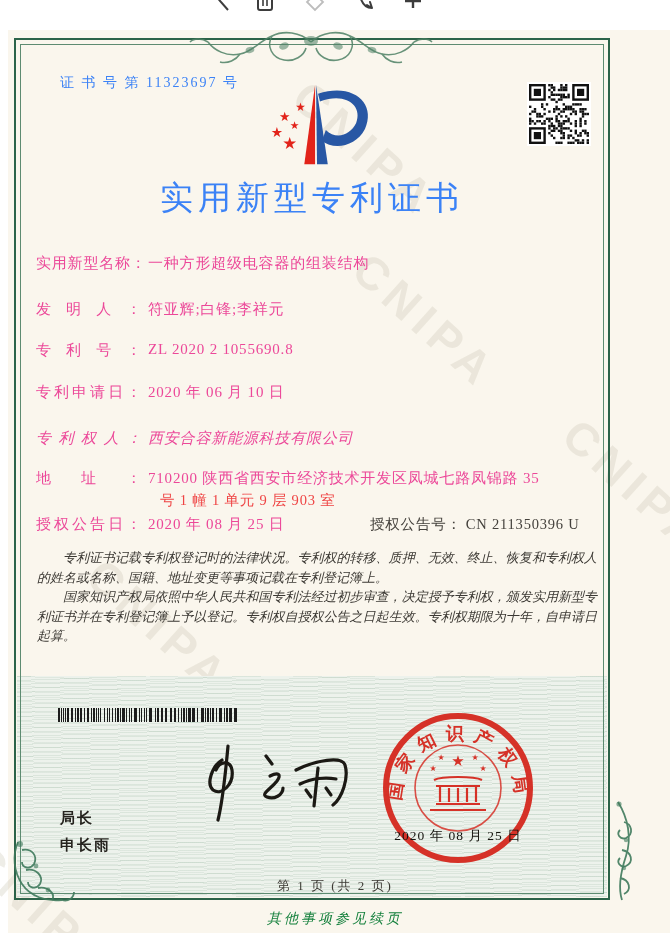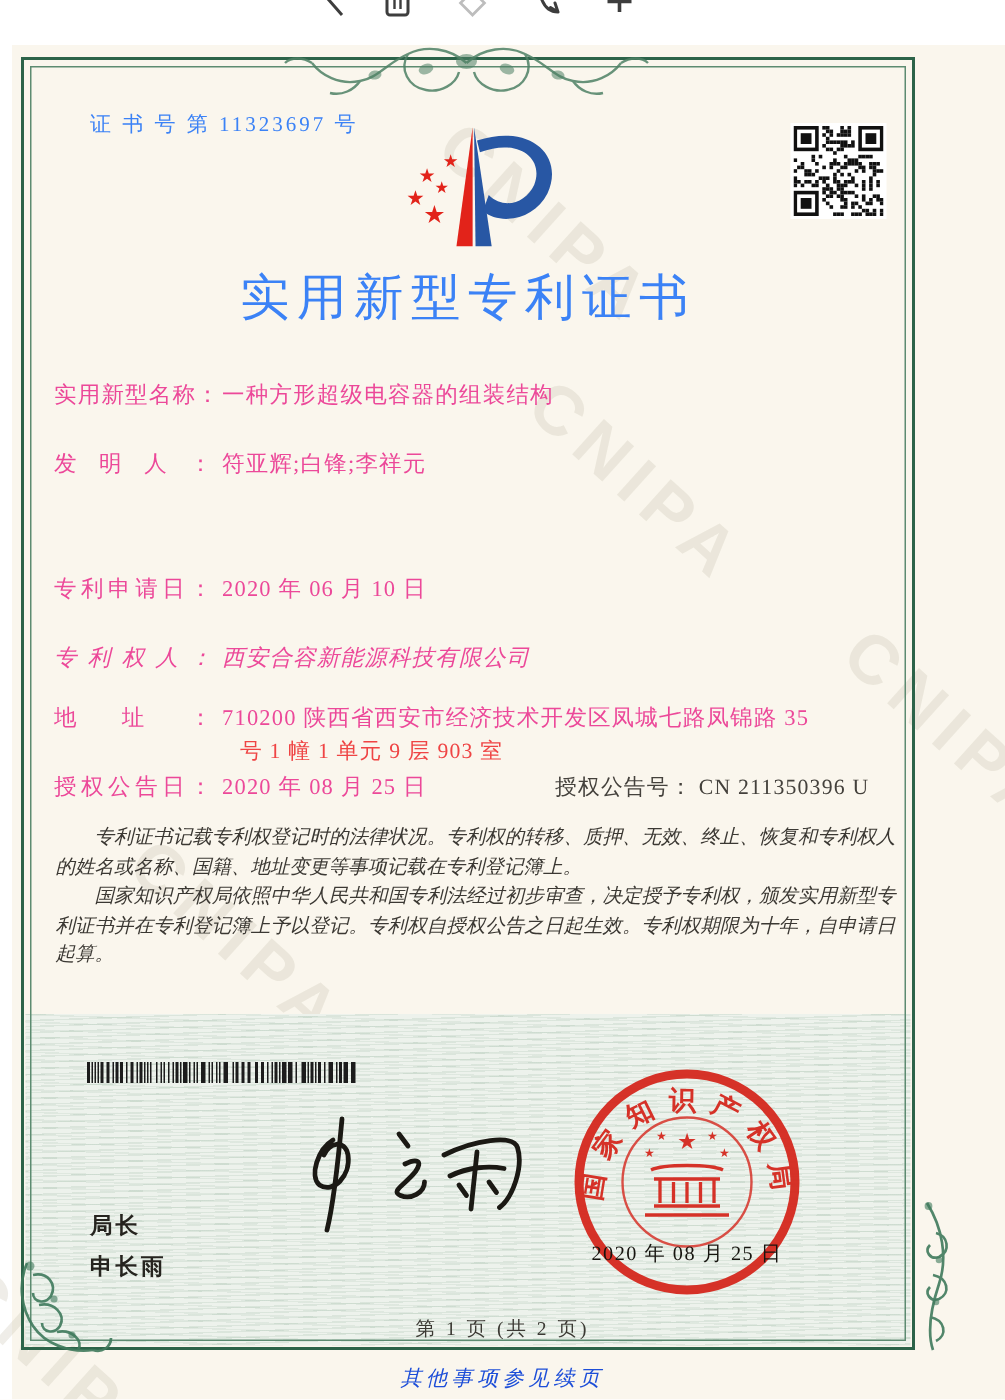--- a/index.html
+++ b/index.html
@@ -62,21 +62,21 @@
     font-size:13px; line-height:19.5px; color:#3b3833; text-align:justify; font-style:italic; }
   .paras p { text-indent:2em; }
   
   .barcode { position:absolute; left:58px; top:708px; width:182px; height:14px; z-index:4; }
   .signer { position:absolute; left:60px; top:765px; z-index:4; font-family:Liberation Serif, serif;margin-top:40px; }
   .signer div { font-size:15px; font-weight:700; color:#26241f; line-height:27px; letter-spacing:2px; }
   .signature { position:absolute; left:192px; top:728px; width:170px; height:105px; z-index:5; }
   .seal { position:absolute; left:378px; top:708px; width:160px; height:160px; z-index:4; opacity:.95; }
   .seal-date { position:absolute; left:368px; top:827px; width:180px; text-align:center; font-size:13.5px; color:#16140f; letter-spacing:1px; z-index:6; }
   .page-footer { position:absolute; left:40px; top:877px; width:590px; text-align:center; font-size:13px; letter-spacing:2px; color:#3c3a34; z-index:4; }
-  .cont-note { position:absolute; left:40px; top:910px; width:590px; text-align:center; font-size:14px; font-style:italic; letter-spacing:3px; color:#1d4ed8; z-index:4; }
+  .cont-note { position:absolute; left:40px; top:910px; width:590px; text-align:center; font-size:14px; font-style:italic; letter-spacing:3px; color:#15803d; z-index:4; }
 </style>
 </head>
 <body>
 
 <div id="page">
 
   <div class="paper"></div>
 
   <span class="wm" style="left:318px; top:70px;">CNIPA</span>
   <span class="wm" style="left:378px; top:242px;">CNIPA</span>
@@ -371,20 +371,23 @@
     </svg>
 
   <div class="title">实用新型专利证书</div>
 
   <div class="row" style="top:254px;">
     <span class="lbl">实用新型名称：</span><span class="val">一种方形超级电容器的组装结构</span>
   </div>
   <div class="row" style="top:300px;">
     <span class="lbl">发明人：</span><span class="val">符亚辉;白锋;李祥元</span>
   </div>
+  <div class="row" style="top:341px;">
+    <span class="lbl">专利号：</span><span class="val">ZL 2020 2 1055690.8</span>
+  </div>
   <div class="row" style="top:383px;">
     <span class="lbl">专利申请日：</span><span class="val">2020 年 06 月 10 日</span>
   </div>
   <div class="row" style="top:429px;font-style:italic;">
     <span class="lbl">专利权人：</span><span class="val">西安合容新能源科技有限公司</span>
   </div>
   <div class="row" style="top:469px;">
     <span class="lbl">地址：</span><span class="val">710200 陕西省西安市经济技术开发区凤城七路凤锦路 35</span>
   </div>
   <div class="addr2">号 1 幢 1 单元 9 层 903 室</div>

